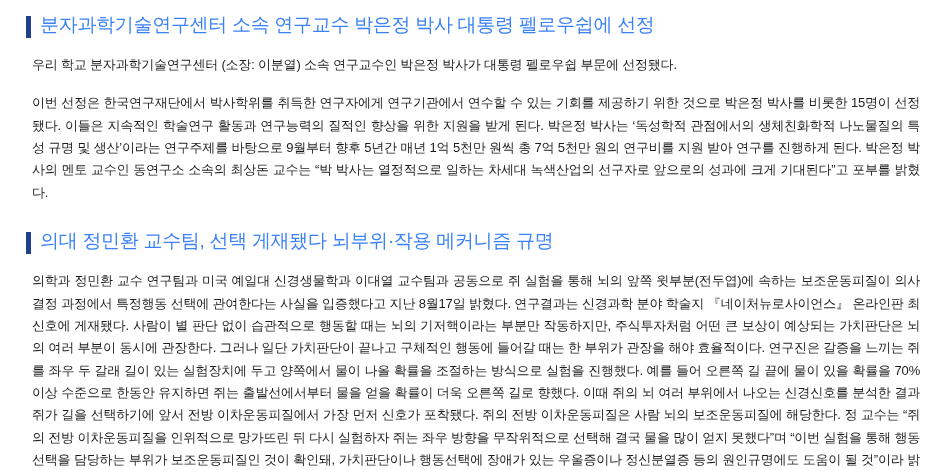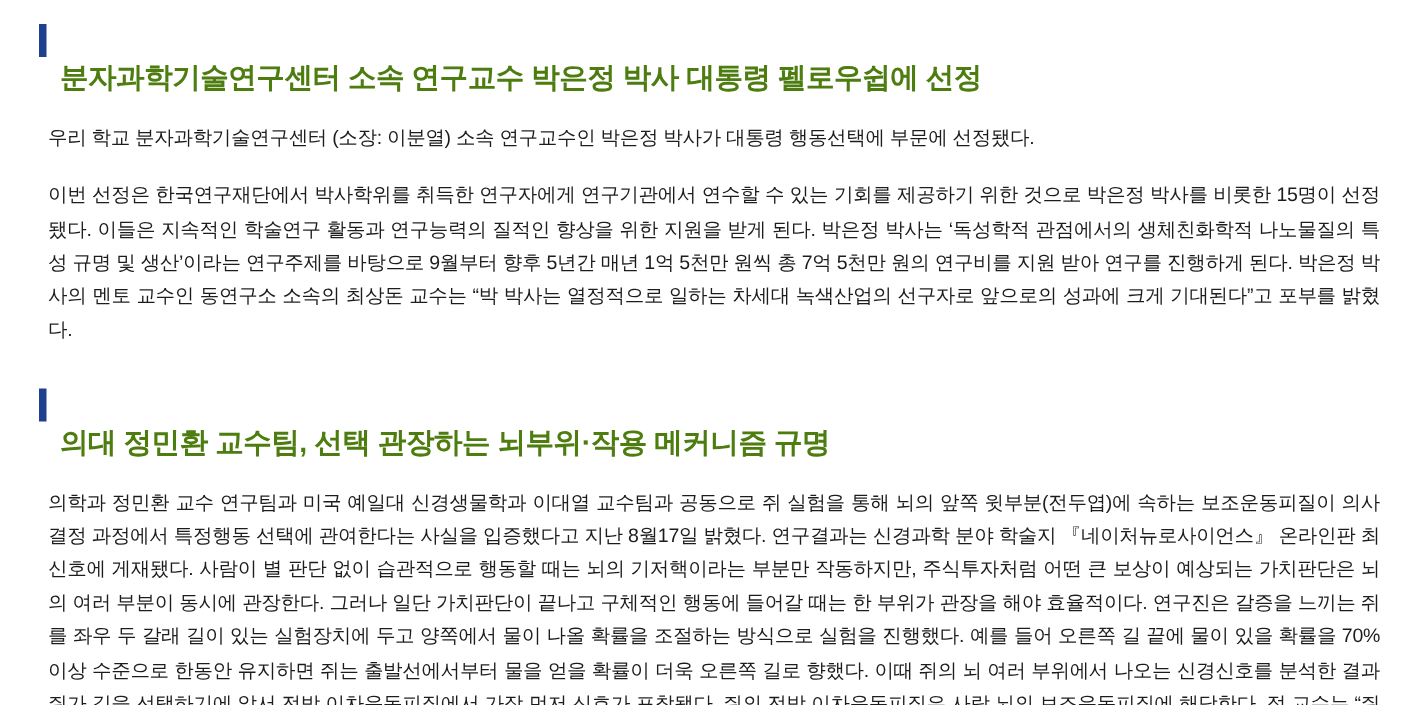--- a/index.html
+++ b/index.html
@@ -31,25 +31,24 @@
   .headline-bar {
     display: block;
     width: 5px;
     height: 22px;
     background: #1f3f8f;
     flex: 0 0 auto;
     margin-top: 2px;
   }
   .headline-text {
     font-size: 19px;
-    font-weight: bold;
-    color: #4d7c0f;
+    font-weight: normal;
+    color: #3b82f6;
     letter-spacing: -0.3px;
     line-height: 1.2;
-    margin-top: 28px;
   }
   .body-text {
     font-size: 13px;
     line-height: 1.72;
     color: #1c1c1c;
     text-align: justify;
     letter-spacing: -0.2px;
     margin: 0;
     padding: 0 4px 0 6px;
   }
@@ -67,30 +66,30 @@
 <body>
 
 <div class="page">
 
   <div class="article">
     <div class="headline">
       <span class="headline-bar"></span>
       <span class="headline-text">분자과학기술연구센터 소속 연구교수 박은정 박사 대통령 펠로우쉽에 선정</span>
     </div>
     <div class="body-text">
-      <p>우리 학교 분자과학기술연구센터 (소장: 이분열) 소속 연구교수인 박은정 박사가 대통령 행동선택에 부문에 선정됐다.</p>
+      <p>우리 학교 분자과학기술연구센터 (소장: 이분열) 소속 연구교수인 박은정 박사가 대통령 펠로우쉽 부문에 선정됐다.</p>
       <p>이번 선정은 한국연구재단에서 박사학위를 취득한 연구자에게 연구기관에서 연수할 수 있는 기회를 제공하기 위한 것으로 박은정 박사를 비롯한 15명이 선정됐다. 이들은 지속적인 학술연구 활동과 연구능력의 질적인 향상을 위한 지원을 받게 된다. 박은정 박사는 ‘독성학적 관점에서의 생체친화학적 나노물질의 특성 규명 및 생산’이라는 연구주제를 바탕으로 9월부터 향후 5년간 매년 1억 5천만 원씩 총 7억 5천만 원의 연구비를 지원 받아 연구를 진행하게 된다. 박은정 박사의 멘토 교수인 동연구소 소속의 최상돈 교수는 “박 박사는 열정적으로 일하는 차세대 녹색산업의 선구자로 앞으로의 성과에 크게 기대된다”고 포부를 밝혔다.</p>
     </div>
   </div>
 
   <div class="spacer-lg"></div>
 
   <div class="article">
     <div class="headline">
       <span class="headline-bar"></span>
-      <span class="headline-text">의대 정민환 교수팀, 선택 관장하는 뇌부위·작용 메커니즘 규명</span>
+      <span class="headline-text">의대 정민환 교수팀, 선택 게재됐다 뇌부위·작용 메커니즘 규명</span>
     </div>
     <div class="body-text">
       <p>의학과 정민환 교수 연구팀과 미국 예일대 신경생물학과 이대열 교수팀과 공동으로 쥐 실험을 통해 뇌의 앞쪽 윗부분(전두엽)에 속하는 보조운동피질이 의사결정 과정에서 특정행동 선택에 관여한다는 사실을 입증했다고 지난 8월17일 밝혔다. 연구결과는 신경과학 분야 학술지 『네이처뉴로사이언스』 온라인판 최신호에 게재됐다. 사람이 별 판단 없이 습관적으로 행동할 때는 뇌의 기저핵이라는 부분만 작동하지만, 주식투자처럼 어떤 큰 보상이 예상되는 가치판단은 뇌의 여러 부분이 동시에 관장한다. 그러나 일단 가치판단이 끝나고 구체적인 행동에 들어갈 때는 한 부위가 관장을 해야 효율적이다. 연구진은 갈증을 느끼는 쥐를 좌우 두 갈래 길이 있는 실험장치에 두고 양쪽에서 물이 나올 확률을 조절하는 방식으로 실험을 진행했다. 예를 들어 오른쪽 길 끝에 물이 있을 확률을 70% 이상 수준으로 한동안 유지하면 쥐는 출발선에서부터 물을 얻을 확률이 더욱 오른쪽 길로 향했다. 이때 쥐의 뇌 여러 부위에서 나오는 신경신호를 분석한 결과 쥐가 길을 선택하기에 앞서 전방 이차운동피질에서 가장 먼저 신호가 포착됐다. 쥐의 전방 이차운동피질은 사람 뇌의 보조운동피질에 해당한다. 정 교수는 “쥐의 전방 이차운동피질을 인위적으로 망가뜨린 뒤 다시 실험하자 쥐는 좌우 방향을 무작위적으로 선택해 결국 물을 많이 얻지 못했다”며 “이번 실험을 통해 행동 선택을 담당하는 부위가 보조운동피질인 것이 확인돼, 가치판단이나 행동선택에 장애가 있는 우울증이나 정신분열증 등의 원인규명에도 도움이 될 것”이라 밝혔다.</p>
     </div>
   </div>
 
 </div>
 
 </body></html>

